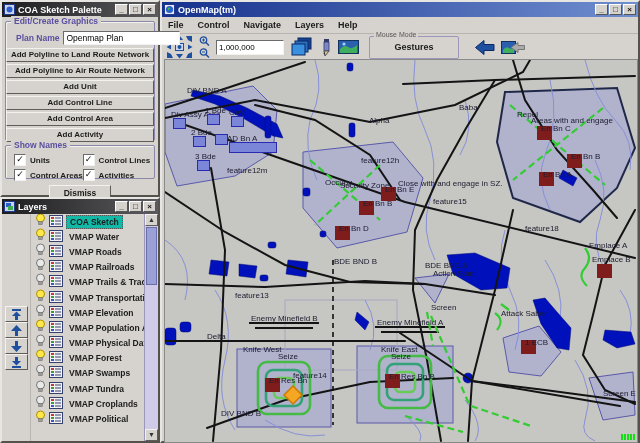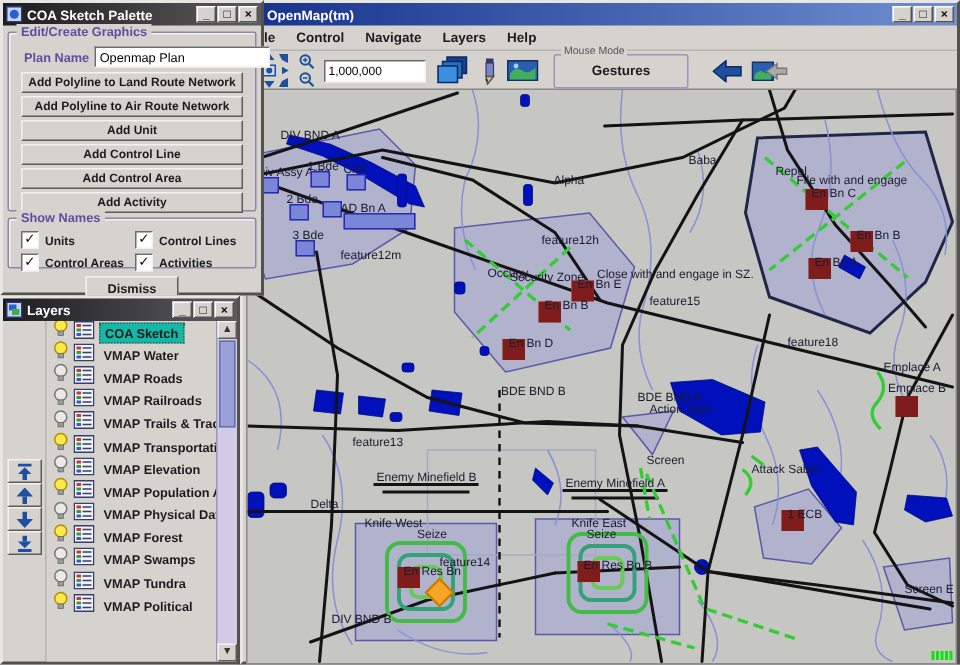--- a/index.html
+++ b/index.html
@@ -264,21 +264,21 @@
           <div class="maplabel" style="left: 22px; top: 30px;">DIV BND A</div>
           <div class="maplabel" style="left: 62px; top: 110px;">feature12m</div>
           <div class="maplabel" style="left: 204px; top: 60px;">Alpha</div>
           <div class="maplabel" style="left: 294px; top: 47px;">Baba</div>
           <div class="maplabel" style="left: 196px; top: 100px;">feature12h</div>
           <div class="maplabel" style="left: 160px; top: 122px;">Occupy</div>
           <div class="maplabel" style="left: 175px; top: 125px;">Security Zone</div>
           <div class="maplabel" style="left: 233px; top: 123px;">Close with and engage in SZ.</div>
           <div class="maplabel" style="left: 268px; top: 141px;">feature15</div>
           <div class="maplabel" style="left: 352px; top: 54px;">Repel</div>
-          <div class="maplabel" style="left: 366px; top: 60px;">File with and engage</div>
+          <div class="maplabel" style="left: 366px; top: 60px;">Areas with and engage</div>
           <div class="maplabel" style="left: 360px; top: 168px;">feature18</div>
           <div class="maplabel" style="left: 424px; top: 185px;">Emplace A</div>
           <div class="maplabel" style="left: 427px; top: 199px;">Emplace B</div>
           <div class="maplabel" style="left: 70px; top: 235px;">feature13</div>
           <div class="maplabel" style="left: 169px; top: 201px;">BDE BND B</div>
           <div class="maplabel" style="left: 86px; top: 258px;">Enemy Minefield B</div>
           <div class="maplabel" style="left: 212px; top: 262px;">Enemy Minefield A</div>
           <div class="maplabel" style="left: 42px; top: 276px;">Delta</div>
           <div class="maplabel" style="left: 78px; top: 289px;">Knife West</div>
           <div class="maplabel" style="left: 113px; top: 296px;">Seize</div>
@@ -342,21 +342,21 @@
     </div>
     <div id="memticks">
         <i></i>
         <i></i>
         <i></i>
         <i></i>
         <i></i>
       </div>
   </div>
 
-  <div class="win" id="palettewin" style="left:0;top:0;width:176px;height:197px;">
+  <div class="win" id="palettewin" style="left:0;top:0;width:160px;height:197px;">
     <div class="tbar dark">
       <svg class="ticon" viewBox="0 0 11 11">
           <rect x="0.5" y="0.5" width="10" height="10" fill="#cdd4ea" stroke="#223a8c"></rect>
           <circle cx="5.5" cy="5.5" r="3" fill="#2a5fd0"></circle>
         </svg>
       <span class="ttl">COA Sketch Palette</span>
       <span class="winbtns">
         <span class="wbtn">_</span>
         <span class="wbtn">□</span>
         <span class="wbtn">×</span>
@@ -632,20 +632,36 @@
                 <line x1="6" y1="3" x2="12" y2="3" stroke="#35406e"></line>
                 <rect x="2" y="5" width="3" height="2" fill="#3b9a3b"></rect>
                 <line x1="6" y1="6" x2="12" y2="6" stroke="#35406e"></line>
                 <rect x="2" y="8" width="3" height="2" fill="#3b58c2"></rect>
                 <line x1="6" y1="9" x2="12" y2="9" stroke="#35406e"></line>
               </svg></span>
             <span class="lname">VMAP Tundra</span>
           </div>
           <div class="layer-row">
             <span><svg width="11" height="14" viewBox="0 0 11 14">
+                <circle cx="5.5" cy="5" r="4" fill="#e9e9e9" stroke="#777"></circle>
+                <rect x="3.7" y="8.6" width="3.6" height="3" fill="#9a9a9a" stroke="#666" stroke-width="0.5"></rect>
+              </svg></span>
+            <span><svg width="14" height="12" viewBox="0 0 14 12">
+                <rect x="0.5" y="0.5" width="13" height="11" fill="#f2f2f2" stroke="#35406e"></rect>
+                <rect x="2" y="2" width="3" height="2" fill="#c23b3b"></rect>
+                <line x1="6" y1="3" x2="12" y2="3" stroke="#35406e"></line>
+                <rect x="2" y="5" width="3" height="2" fill="#3b9a3b"></rect>
+                <line x1="6" y1="6" x2="12" y2="6" stroke="#35406e"></line>
+                <rect x="2" y="8" width="3" height="2" fill="#3b58c2"></rect>
+                <line x1="6" y1="9" x2="12" y2="9" stroke="#35406e"></line>
+              </svg></span>
+            <span class="lname">VMAP Croplands</span>
+          </div>
+          <div class="layer-row">
+            <span><svg width="11" height="14" viewBox="0 0 11 14">
                 <circle cx="5.5" cy="5" r="4" fill="#ffe94a" stroke="#b09000"></circle>
                 <rect x="3.7" y="8.6" width="3.6" height="3" fill="#9a9a9a" stroke="#666" stroke-width="0.5"></rect>
               </svg></span>
             <span><svg width="14" height="12" viewBox="0 0 14 12">
                 <rect x="0.5" y="0.5" width="13" height="11" fill="#f2f2f2" stroke="#35406e"></rect>
                 <rect x="2" y="2" width="3" height="2" fill="#c23b3b"></rect>
                 <line x1="6" y1="3" x2="12" y2="3" stroke="#35406e"></line>
                 <rect x="2" y="5" width="3" height="2" fill="#3b9a3b"></rect>
                 <line x1="6" y1="6" x2="12" y2="6" stroke="#35406e"></line>
                 <rect x="2" y="8" width="3" height="2" fill="#3b58c2"></rect>

